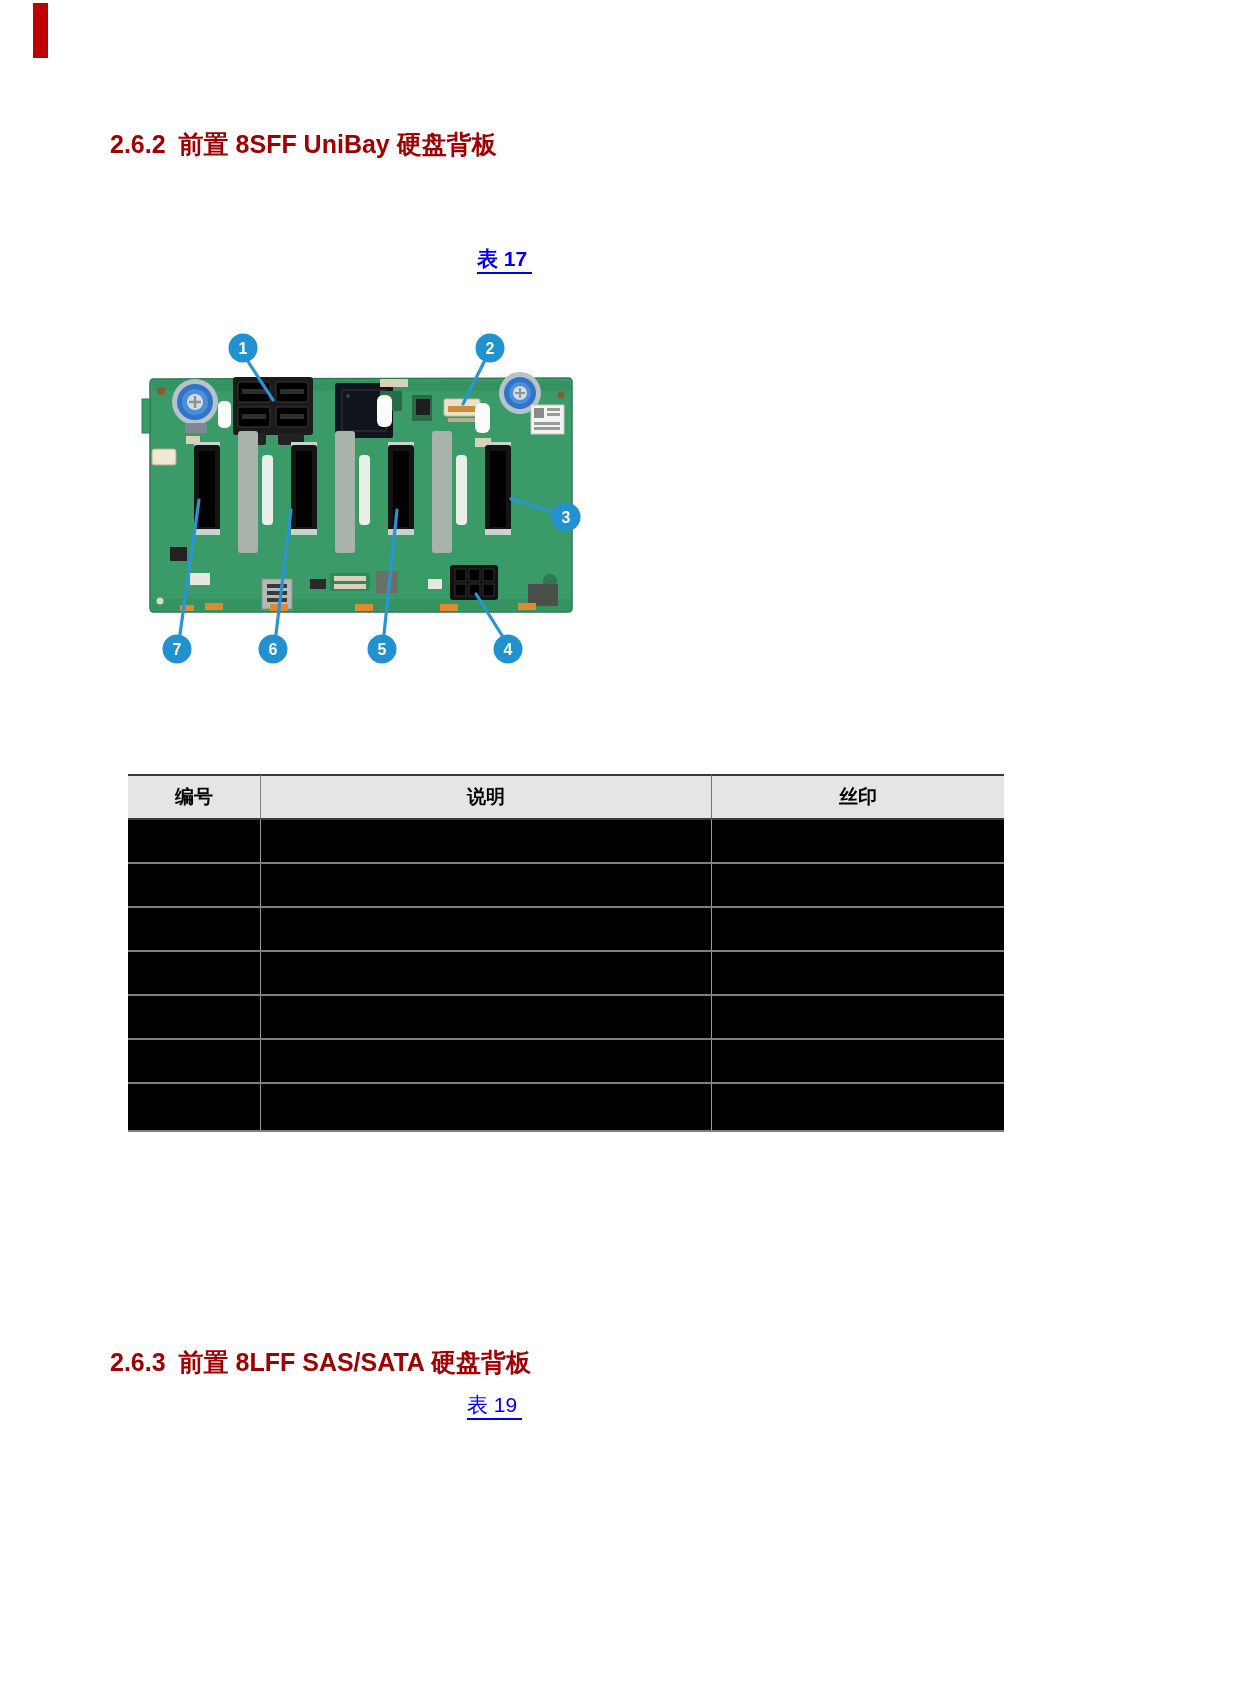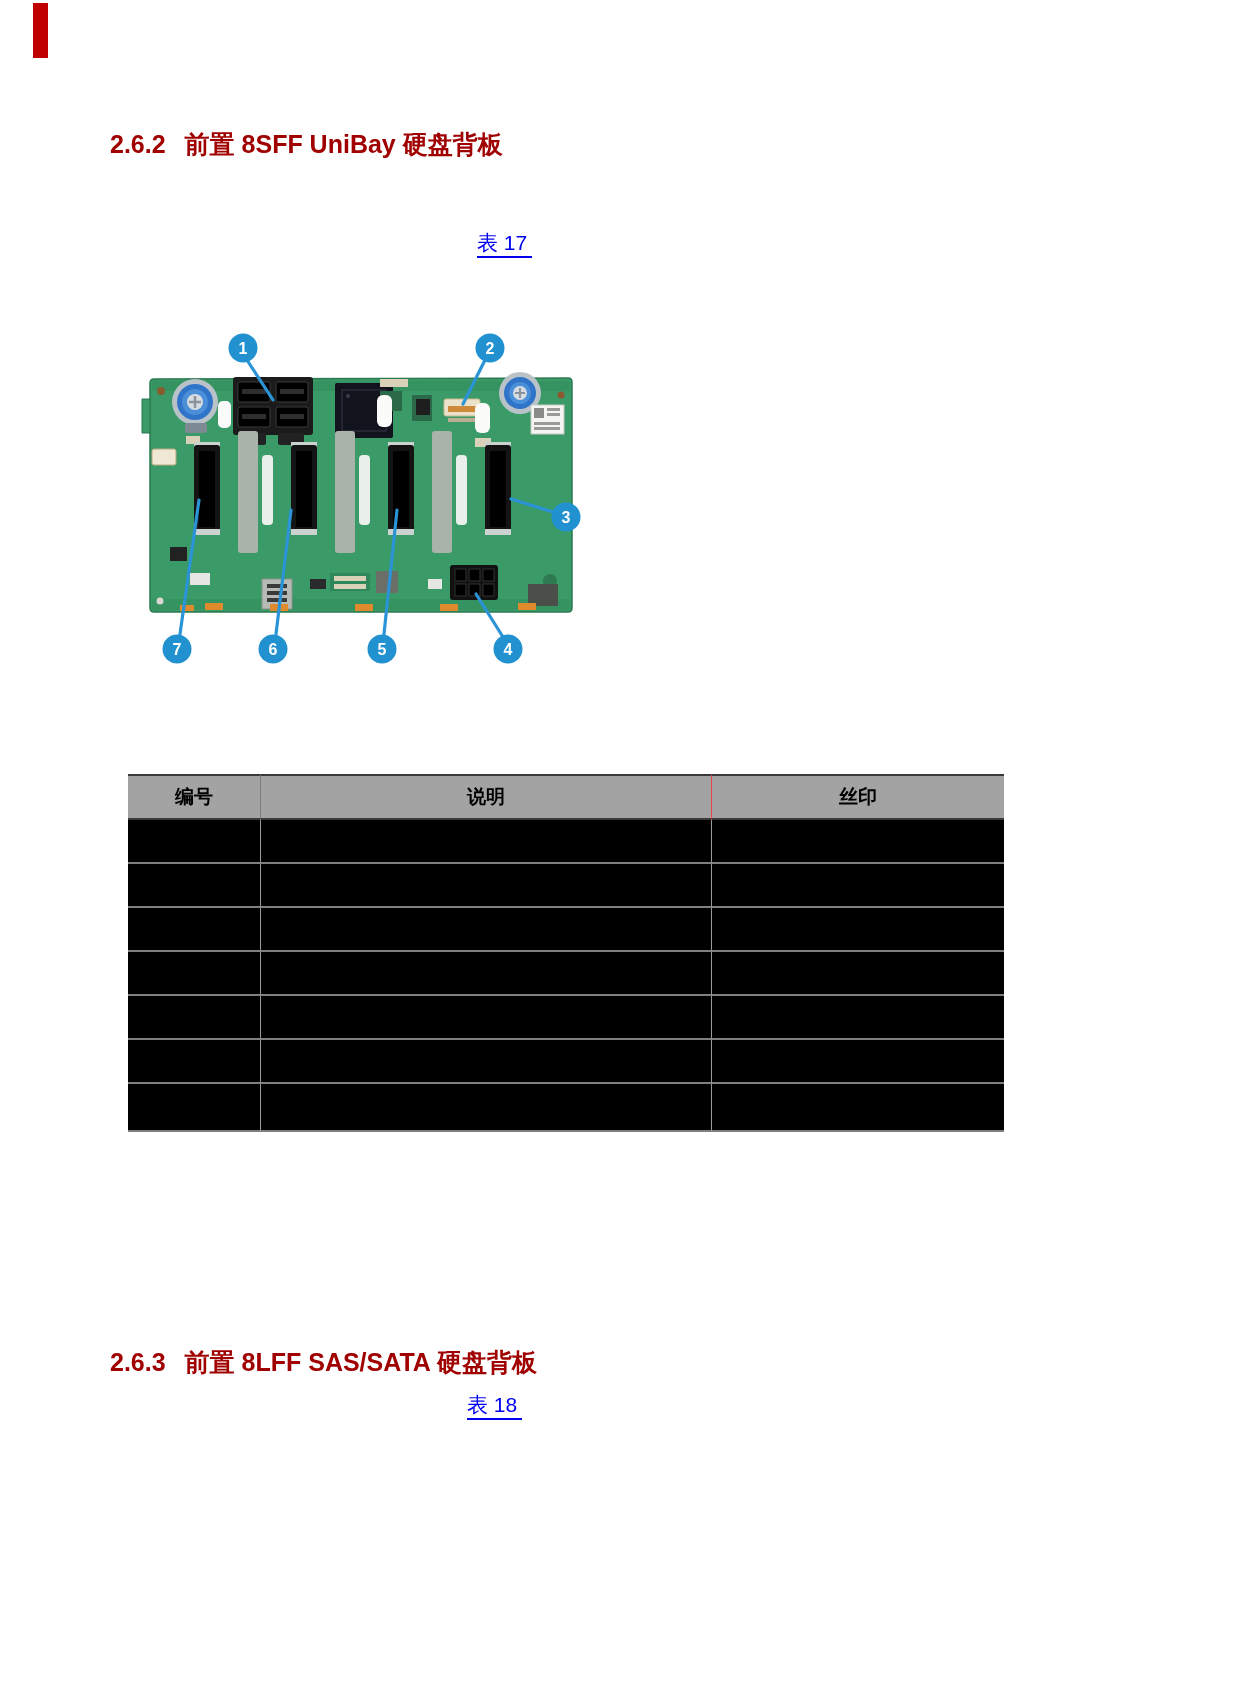--- a/index.html
+++ b/index.html
@@ -5,45 +5,45 @@
   html,body{margin:0;padding:0;}
   body{
     width:1240px;height:1683px;position:relative;background:#ffffff;
     font-family:"Liberation Sans","DejaVu Sans",sans-serif;overflow:hidden;
   }
   .edge-marker{position:absolute;left:33px;top:3px;width:15px;height:55px;background:#c00000;}
   .sec-heading{
     position:absolute;left:110px;color:#a00000;font-weight:bold;font-size:25px;
     line-height:32px;white-space:nowrap;letter-spacing:0px;
   }
-  .sec-heading .sec-num{margin-right:19px;}
+  .sec-heading .sec-num{margin-right:13px;}
   #heading-262{top:128px;}
   #heading-263{top:1346px;}
   .tbl-link{
     position:absolute;color:#0000ee;font-size:21px;line-height:24px;
     text-decoration:none;border-bottom:2px solid #0000ee;padding:0 5px 1px 0;
     white-space:nowrap;cursor:pointer;
   }
-  #link-t17{left:477px;top:231px;}
+  #link-t17{left:477px;top:247px;font-weight:bold;}
   #link-t18{left:467px;top:1393px;}
 
   
   .figure-wrap{position:absolute;left:130px;top:303px;width:455px;height:365px;background:#ffffff;}
   .callout-num{fill:#ffffff;font-family:"Liberation Sans","DejaVu Sans",sans-serif;font-weight:bold;font-size:16px;}
 
   
   .spec-table{
     position:absolute;left:128px;top:774px;width:876px;
     border-collapse:separate;border-spacing:0;table-layout:fixed;
   }
   .spec-table col.c1{width:132px;}
   .spec-table col.c2{width:452px;}
   .spec-table col.c3{width:292px;}
   .spec-table th{
-    background:#a3a3a3;color:#000000;font-size:19px;font-weight:bold;
+    background:#e5e5e5;color:#000000;font-size:19px;font-weight:bold;
     height:40px;text-align:center;vertical-align:middle;
     border-top:2px solid #3a3a3a;border-bottom:2px solid #3a3a3a;
     font-family:Liberation Mono, monospace;
   }
   .spec-table th.mid{border-left:1px solid #808080;border-right:1px solid #ef4444;}
   .spec-table td{
     background:#000000;height:40px;border-bottom:2px solid #7f7f7f;
     font-size:16px;color:#000000;
   }
   .spec-table td.mid{border-left:1px solid #9a9a9a;border-right:1px solid #9a9a9a;}
@@ -301,13 +301,13 @@
         <td class="mid"></td>
         <td></td>
       </tr>
     </tbody>
 </table>
 
 <div class="sec-heading" id="heading-263">
   <span class="sec-num">2.6.3</span><span>前置 8LFF SAS/SATA 硬盘背板</span>
 </div>
 
-<a class="tbl-link" id="link-t18">表 18</a>
+<a class="tbl-link" id="link-t18">表 19</a>
 
 </body></html>

